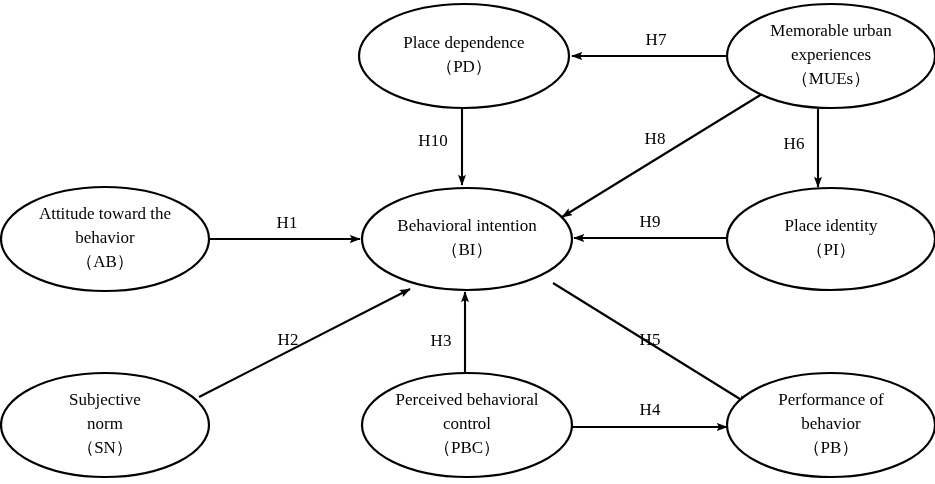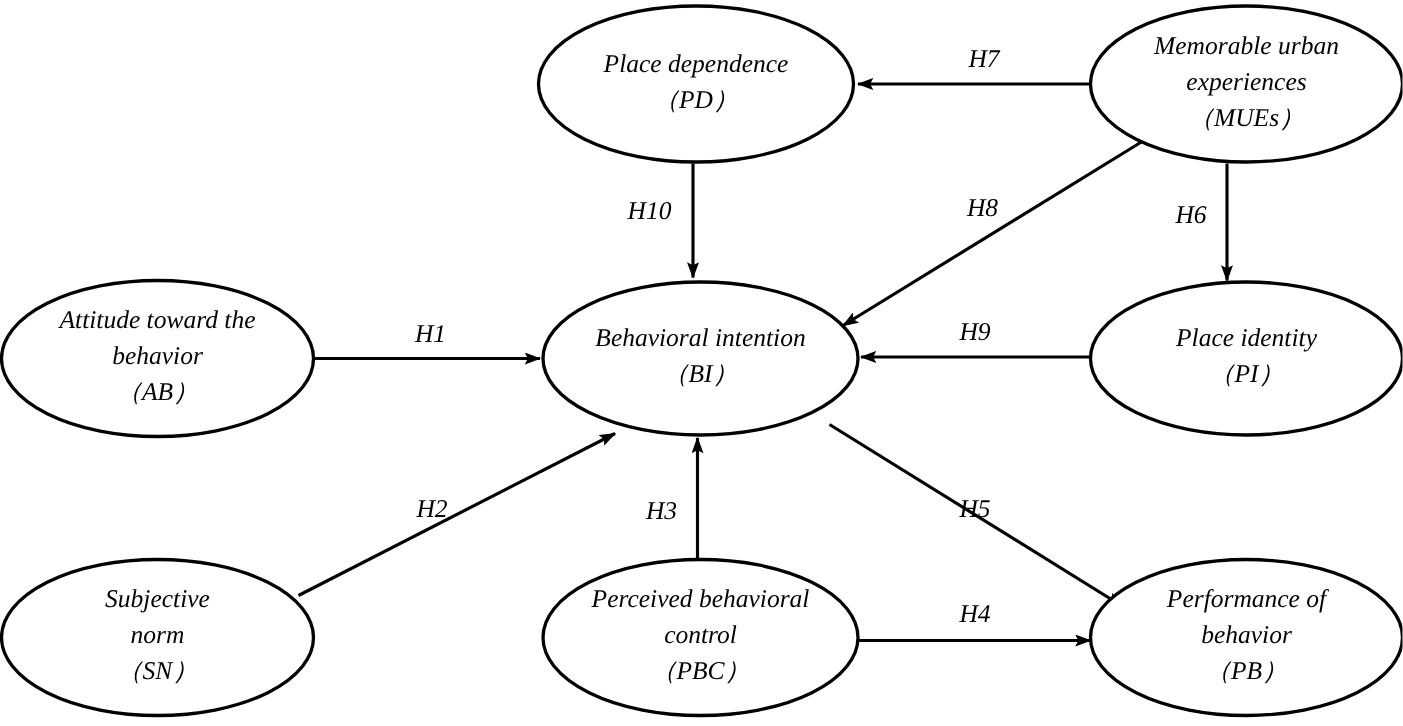--- a/index.html
+++ b/index.html
@@ -10,21 +10,20 @@
   body {
     width: 935px;
     height: 484px;
     font-family: "Liberation Serif", "DejaVu Serif", serif;
     overflow: hidden;
   }
   #diagram-root {
     position: relative;
     width: 935px;
     height: 392px;
-    font-style: italic;
   }
   svg#model-svg {
     display: block;
     width: 935px;
     height: 484px;
   }
   .node-ellipse {
     fill: #ffffff;
     stroke: #000000;
     stroke-width: 2.2;

